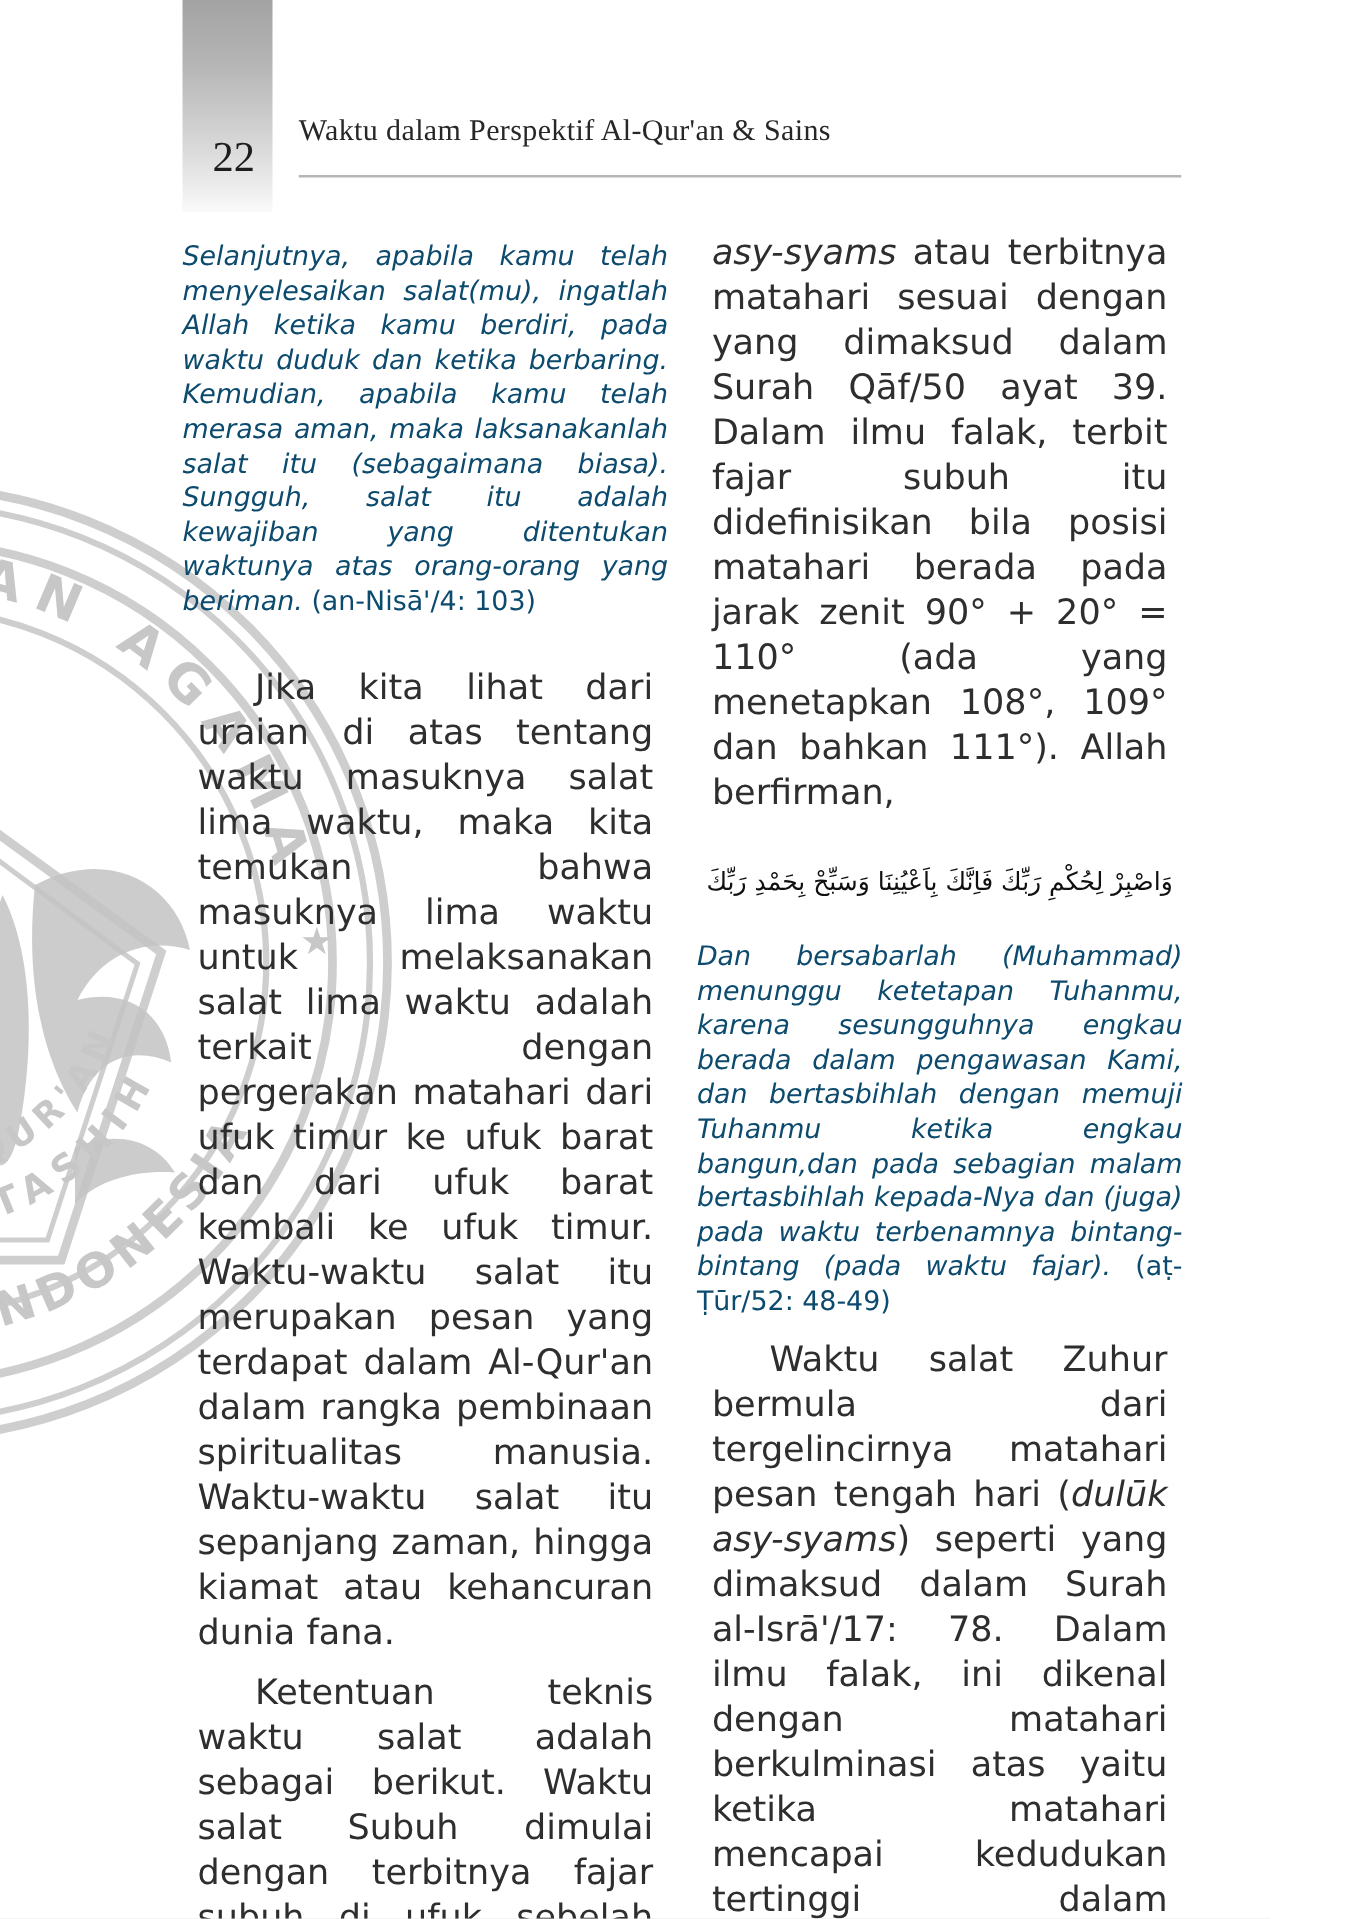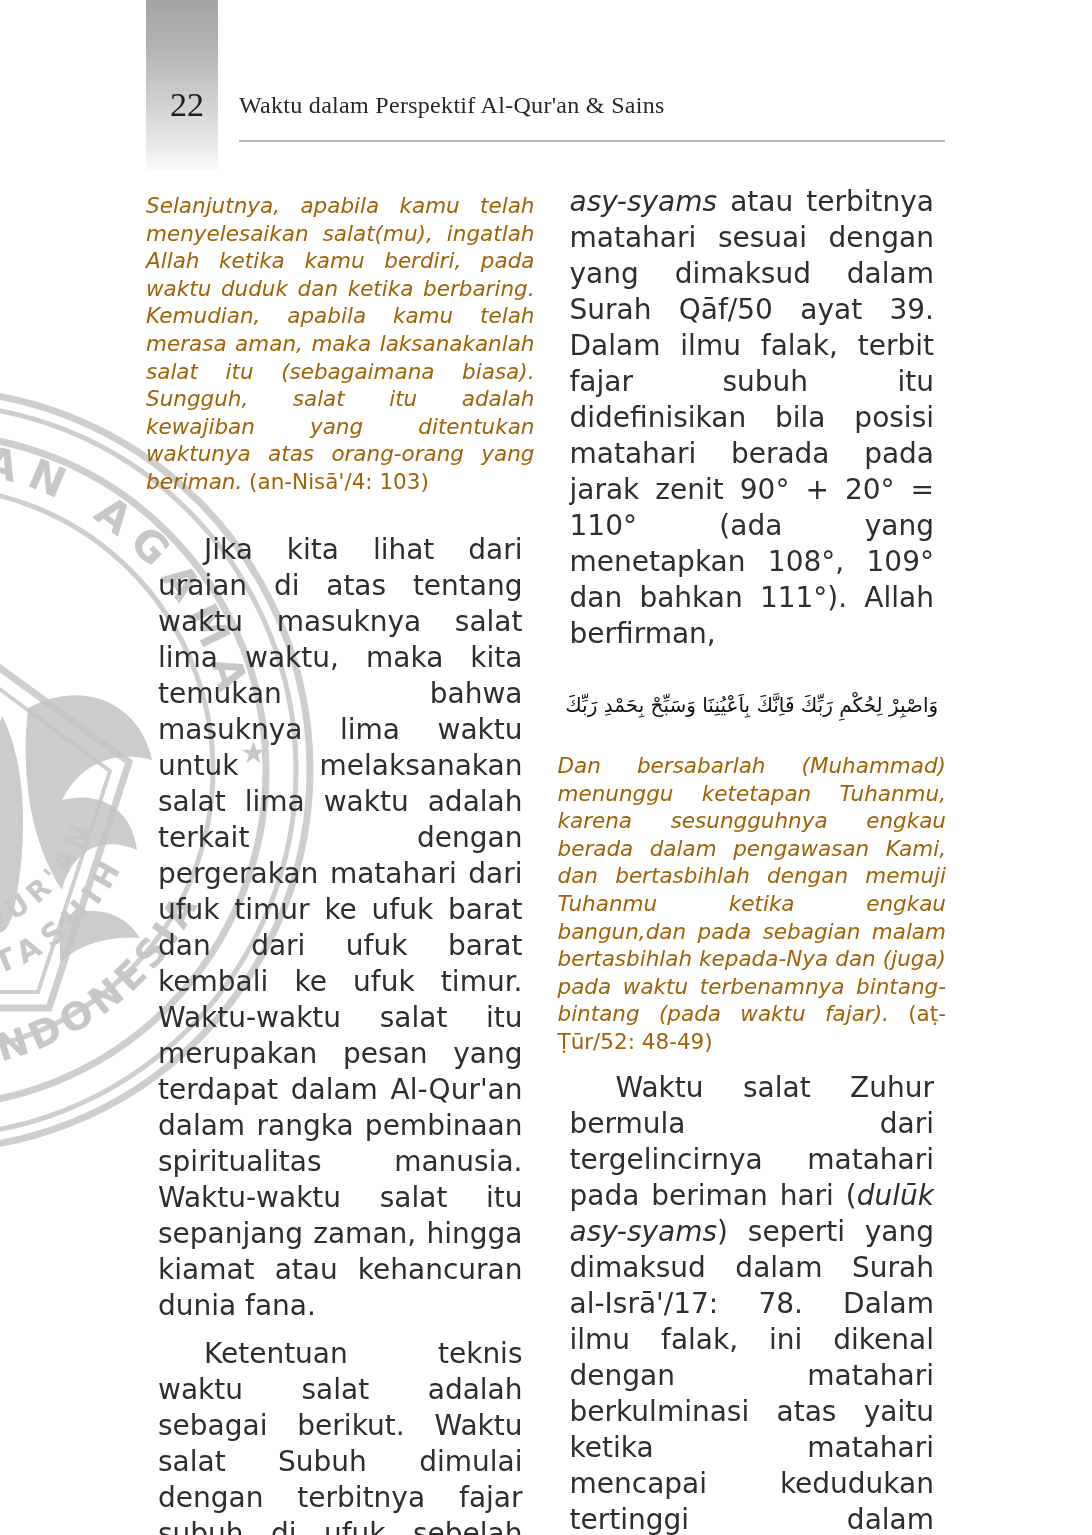--- a/index.html
+++ b/index.html
@@ -7,37 +7,37 @@
     position:relative; width:1092px; height:1535px; margin:0 auto;
     background:#ffffff; overflow:hidden;
     font-family:"DejaVu Sans", sans-serif; color:#2e2e2e;
   }
   
   .gradient-bar {
     position:absolute; left:146px; top:0; width:72px; height:170px;
     background:linear-gradient(to bottom,#a3a3a3 0%,#b5b5b5 30%,#d2d2d2 62%,#ececec 88%,#fbfbfb 100%);
   }
   .page-number {
-    position:absolute; left:146px; top:86px; width:82px; text-align:center;
+    position:absolute; left:146px; top:108px; width:82px; text-align:center;
     font-family:"Liberation Serif", serif; font-size:34px; color:#1d1d1d;
   }
   .header-title {
     position:absolute; left:239px; top:92px;
     font-family:"Liberation Serif", serif; font-size:24px; color:#272727; letter-spacing:0.3px;
     white-space:nowrap;
   }
   .header-rule { position:absolute; left:239px; top:140px; width:706px; height:2px; background:#b6b6b6; }
 
   
   .columns { position:absolute; left:146px; top:172px; width:800px; display:flex; gap:23px; }
   .col { width:389px; position:relative; }
   .body-p { font-size:28px; line-height:36px; text-align:justify; margin:12px; color:#2e2e2e; }
   .body-p i { font-style:italic; }
   .indent { text-indent:46px; }
-  .trans { font-size:21.5px; line-height:27.6px; text-align:justify; margin:0; color:#a16207; }
+  .trans { font-size:21.5px; line-height:27.6px; text-align:justify; margin:0; color:#0c4a6e; }
   .trans i { font-style:italic; }
   .arabic {
     direction:rtl; unicode-bidi:embed; text-align:center; color:#101010;
     font-family:"DejaVu Sans", sans-serif;
   }
   .arabic-lg { font-size:33px; line-height:58px; margin-top:6px; }
   .arabic-block { font-size:20px; line-height:54px; }
   .mt-trans { margin-top:20px; }
   .mt-para  { margin-top:36px; }
   .mt-para2 { margin-top:14px; }
@@ -102,18 +102,18 @@
       <p class="body-p indent mt-para"><span>Jika kita lihat dari uraian di atas tentang waktu masuknya salat lima waktu, maka kita temukan bahwa masuknya lima waktu untuk melaksanakan salat lima waktu adalah terkait dengan pergerakan matahari dari ufuk timur ke ufuk barat dan dari ufuk barat kembali ke ufuk timur. Waktu-waktu salat itu merupakan pesan yang terdapat dalam Al-Qur'an dalam rangka pembinaan spiritualitas manusia. Waktu-waktu salat itu sepanjang zaman, hingga kiamat atau kehancuran dunia fana.</span></p>
       <p class="body-p indent"><span>Ketentuan teknis waktu salat adalah sebagai berikut. Waktu salat Subuh dimulai dengan terbitnya fajar subuh di ufuk sebelah timur dan berakhir dengan terbitnya matahari. Sejak </span></p>
     </div>
 
     <div class="col">
       <p class="body-p"><i>asy-syams</i><span> atau terbitnya matahari sesuai dengan yang dimaksud dalam Surah Qāf/50 ayat 39. Dalam ilmu falak, terbit fajar subuh itu didefinisikan bila posisi matahari berada pada jarak zenit 90° + 20° = 110° (ada yang menetapkan 108°, 109° dan bahkan 111°). Allah berfirman,</span></p>
       <div class="arabic arabic-block mt-arabic">
         <div>وَاصْبِرْ لِحُكْمِ رَبِّكَ فَاِنَّكَ بِاَعْيُنِنَا وَسَبِّحْ بِحَمْدِ رَبِّكَ</div>
       </div>
       <p class="trans"><i>Dan bersabarlah (Muhammad) menunggu ketetapan Tuhanmu, karena sesungguhnya engkau berada dalam pengawasan Kami, dan bertasbihlah dengan memuji Tuhanmu ketika engkau bangun,dan pada sebagian malam bertasbihlah kepada-Nya dan (juga) pada waktu terbenamnya bintang-bintang (pada waktu fajar). </i><span>(aṭ-Ṭūr/52: 48-49)</span></p>
-      <p class="body-p indent mt-para2"><span>Waktu salat Zuhur bermula dari tergelincirnya matahari pada beriman hari (</span><i>dulūk asy-syams</i><span>) seperti yang dimaksud dalam Surah al-Isrā'/17: 78. Dalam ilmu falak, ini dikenal dengan matahari berkulminasi atas yaitu ketika matahari mencapai kedudukan tertinggi dalam “peredaran” harian (</span></p>
+      <p class="body-p indent mt-para2"><span>Waktu salat Zuhur bermula dari tergelincirnya matahari pesan tengah hari (</span><i>dulūk asy-syams</i><span>) seperti yang dimaksud dalam Surah al-Isrā'/17: 78. Dalam ilmu falak, ini dikenal dengan matahari berkulminasi atas yaitu ketika matahari mencapai kedudukan tertinggi dalam “peredaran” harian (</span></p>
 
     </div>
 
   </div>
 </div>
 
 </body></html>

